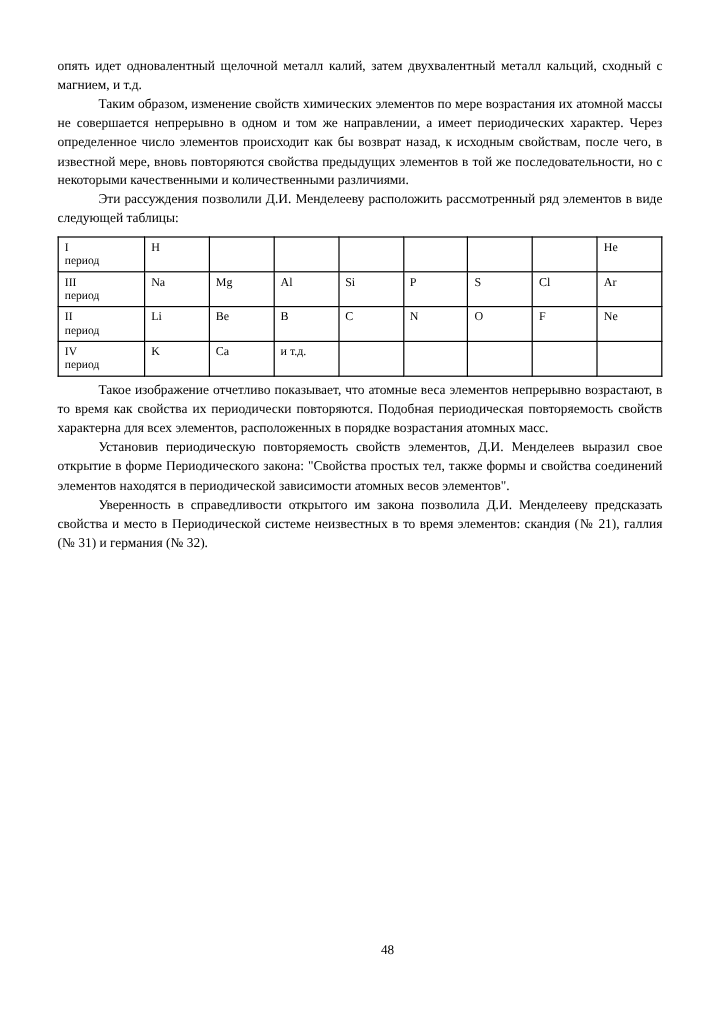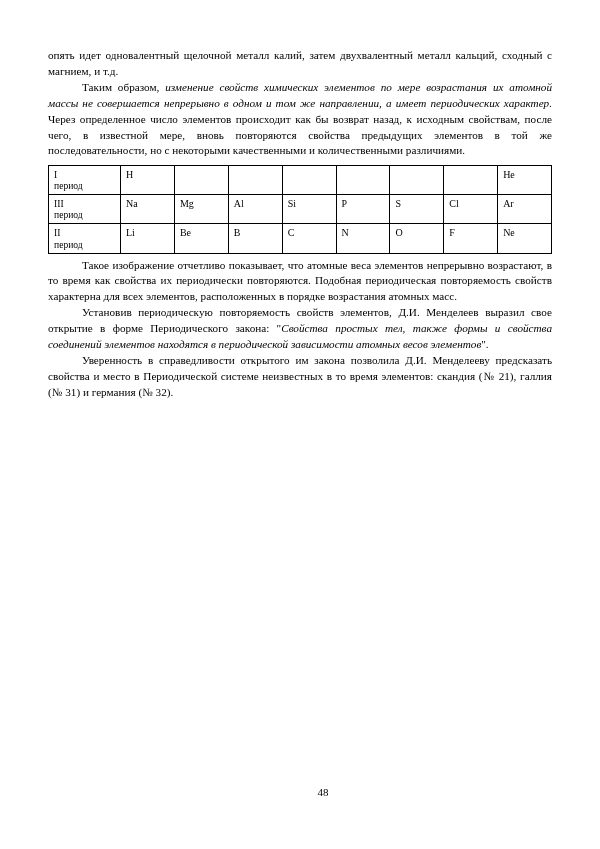--- a/index.html
+++ b/index.html
@@ -26,21 +26,21 @@
   p {
     margin: 0;
     font-size: 11.2px;
     line-height: 1.42;
     text-align: justify;
     text-indent: 0;
   }
   p.indent {
     text-indent: 34px;
   }
-  .italic { font-style: italic; }
+  .italic { }
   .tbl-wrap {
     margin: 6px 0 4px 0;
   }
   table.periodic {
     border-collapse: collapse;
     width: 100%;
     table-layout: fixed;
   }
   table.periodic td {
     border: 1px solid #000000;
@@ -71,20 +71,23 @@
 <body>
 
 <div class="page">
 
   <div>
     <p>
       <span>опять идет одновалентный щелочной металл калий, затем двухвалентный металл кальций, сходный с магнием, и т.д.</span>
     </p>
     <p class="indent">
       <span>Таким образом, </span><span class="italic">изменение свойств химических элементов по мере возрастания их атомной массы не совершается непрерывно в одном и том же направлении, а имеет периодических характер.</span><span> Через определенное число элементов происходит как бы возврат назад, к исходным свойствам, после чего, в известной мере, вновь повторяются свойства предыдущих элементов в той же последовательности, но с некоторыми качественными и количественными различиями.</span>
+    </p>
+    <p class="indent">
+      <span>Эти рассуждения позволили Д.И. Менделееву расположить рассмотренный ряд элементов в виде следующей таблицы:</span>
     </p>
   </div>
 
   <div class="tbl-wrap">
     <table class="periodic">
       <tbody>
         <tr>
           <td class="period-cell">
             <span class="period-line1">I</span>
             <span class="period-line2">период</span>
@@ -119,20 +122,34 @@
           </td>
           <td>Li</td>
           <td>Be</td>
           <td>B</td>
           <td>C</td>
           <td>N</td>
           <td>O</td>
           <td>F</td>
           <td>Ne</td>
         </tr>
+        <tr>
+          <td class="period-cell">
+            <span class="period-line1">IV</span>
+            <span class="period-line2">период</span>
+          </td>
+          <td>K</td>
+          <td>Ca</td>
+          <td>и т.д.</td>
+          <td></td>
+          <td></td>
+          <td></td>
+          <td></td>
+          <td></td>
+        </tr>
       </tbody>
     </table>
   </div>
 
   <div>
     <p class="indent">
       <span>Такое изображение отчетливо показывает, что атомные веса элементов непрерывно возрастают, в то время как свойства их периодически повторяются. Подобная периодическая повторяемость свойств характерна для всех элементов, расположенных в порядке возрастания атомных масс.</span>
     </p>
     <p class="indent">
       <span>Установив периодическую повторяемость свойств элементов, Д.И. Менделеев выразил свое открытие в форме Периодического закона: "</span><span class="italic">Свойства простых тел, также формы и свойства соединений элементов находятся в периодической зависимости атомных весов элементов</span><span>".</span>

